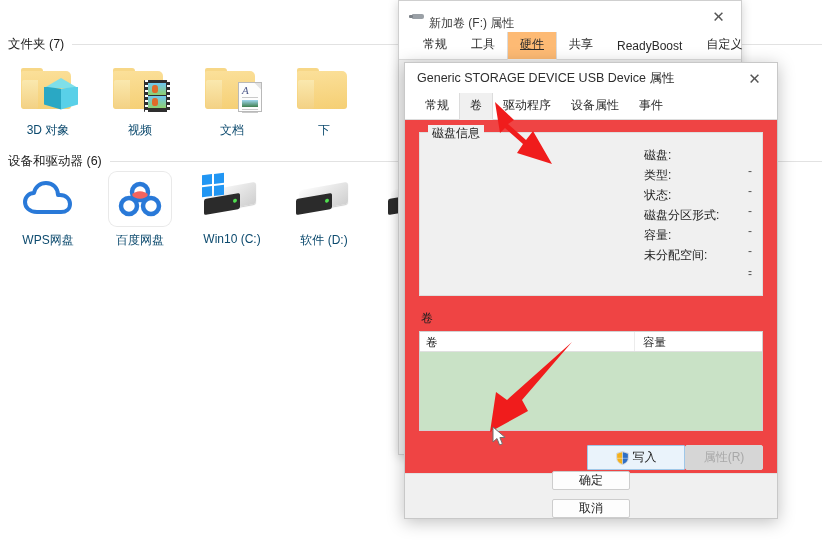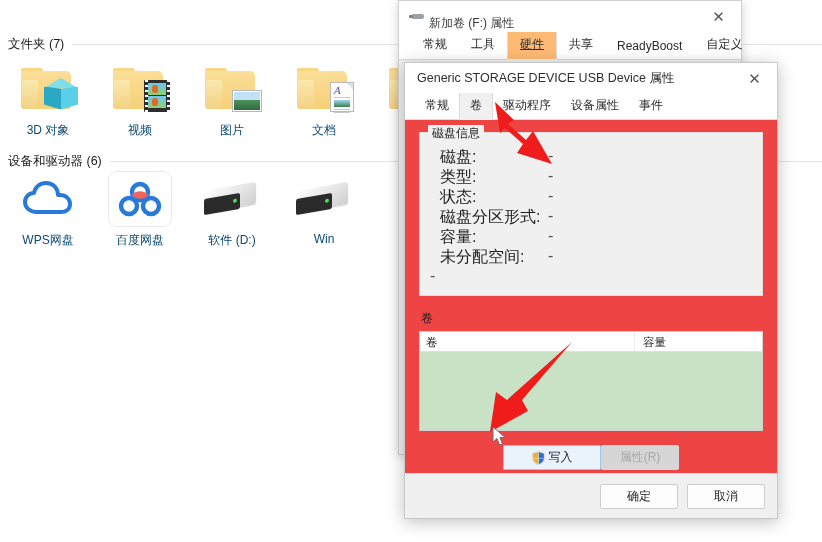--- a/index.html
+++ b/index.html
@@ -143,40 +143,40 @@
   .tabstrip2{ height:27px; background:#ffffff; border-bottom:1px solid #dcdcdc;
      display:flex; align-items:flex-end; padding-left:10px; }
   .tab2 { font-size:12px; color:#2b2b2b; padding:5px 10px 5px 10px; white-space:nowrap; }
   .tab2.active{ background:#f0f0f0; border:1px solid #dcdcdc; border-bottom:1px solid #f0f0f0;
      margin-bottom:-1px; border-radius:2px 2px 0 0;}
   .win2 .content{ padding:12px 14px 0 14px; }
   .group{ border:1px solid #dedede; background:#f0f0f0; position:relative;
      padding:14px 10px 8px 10px; }
   .group > .legend{ position:absolute; top:-8px; left:8px; background:#f0f0f0;
      padding:0 4px; font-size:12px; color:#1f1f1f;}
-  .inforow{ display:flex; font-size:16px; color:#1f1f1f; height:20px; align-items:flex-start; }
+  .inforow{ display:flex; font-size:12px; color:#1f1f1f; height:20px; align-items:flex-end;flex-direction:column; }
   .inforow .k{ width:118px; padding-left:10px; }
   .inforow .v{ color:#555; }
   .vollabel{ font-size:12px; color:#1f1f1f; margin:14px 0 4px 2px; }
   .voltable{ border:1px solid #d2d2d2; background:#ffffff; height:100px; overflow:hidden; }
   .volhdr{ display:flex; height:20px; background:#ffffff; border-bottom:1px solid #e0e0e0;
      font-size:11.5px; color:#222;}
   .volhdr .c1{ width:215px; padding:3px 0 0 6px; border-right:1px solid #ececec;}
   .volhdr .c2{ flex:1; padding:3px 0 0 8px;font-family:Liberation Serif, serif;}
   .volbody{ height:79px; background:#c9e2c6; }
-  .win2 .actionrow{ display:flex; justify-content:center; align-items:center;
+  .win2 .actionrow{ display:flex; justify-content:flex-end; align-items:center;
      margin-top:14px; }
   .wbtn{ width:98px; height:25px; background:#eaf3fb; border:1px solid #9fc7e8;
      display:flex; align-items:center; justify-content:center; gap:4px;
      font-size:12px; color:#1a1a1a; border-radius:1px; position:relative;}
   .shield{ width:13px;height:14px; position:relative; }
   .shield svg{position:absolute;left:0;top:0}
   .win2 .footer{ position:absolute; left:0; right:0; bottom:0; height:45px;
      background:#f0f0f0; border-top:1px solid #e2e2e2; display:flex; align-items:center;
-     justify-content:flex-end; gap:9px; padding-right:12px;}
+     justify-content:flex-end; gap:9px; padding-right:0;flex-direction:column;}
 
   
   .cursor{ position:absolute; width:16px; height:22px; pointer-events:none; }
 
   
   .arrow{ position:absolute; pointer-events:none; }
 </style>
 </head>
 <body>
 
@@ -220,35 +220,20 @@
                   <div class="frame"></div>
                   <div class="frame"></div>
                   <div class="perf r"></div>
                 </div>
               </div>
           </div>
         </div>
         <div class="lbl">视频</div>
       </div>
 
-      <div class="item">
-        <div class="iconbox">
-          <div class="folder">
-            <div class="tab"></div>
-              <div class="back"></div>
-              <div class="front"></div>
-            <div class="emb">
-                <div class="photo">
-                  <i></i>
-                </div>
-              </div>
-          </div>
-        </div>
-        <div class="lbl">图片</div>
-      </div>
 
       <div class="item">
         <div class="iconbox">
           <div class="folder">
             <div class="tab"></div>
               <div class="back"></div>
               <div class="front"></div>
             <div class="emb">
                 <div class="doc">
                   <div class="corner"></div>
@@ -300,20 +285,35 @@
               <circle cx="22" cy="13" r="8" fill="none" stroke="#2979d8" stroke-width="4.5"></circle>
               <circle cx="11" cy="27" r="8" fill="none" stroke="#2979d8" stroke-width="4.5"></circle>
               <circle cx="33" cy="27" r="8" fill="none" stroke="#2979d8" stroke-width="4.5"></circle>
               <path d="M14 16 C17 11 27 11 30 16 C27 21 17 21 14 16 Z" fill="#f4645f"></path>
             </svg>
           </div>
         </div>
         <div class="lbl">百度网盘</div>
       </div>
 
+      <div class="item">
+        <div class="iconbox">
+          <div class="hdd">
+            <div class="body"></div>
+              <div class="face"></div>
+            <div class="winlogo">
+                <i></i>
+                <i></i>
+                <i></i>
+                <i></i>
+              </div>
+          </div>
+        </div>
+        <div class="lbl">Win10 (C:)</div>
+      </div>
 
       <div class="item">
         <div class="iconbox">
           <div class="hdd">
               <div class="body"></div>
               <div class="face"></div>
             </div>
         </div>
         <div class="lbl">软件 (D:)</div>
       </div>

